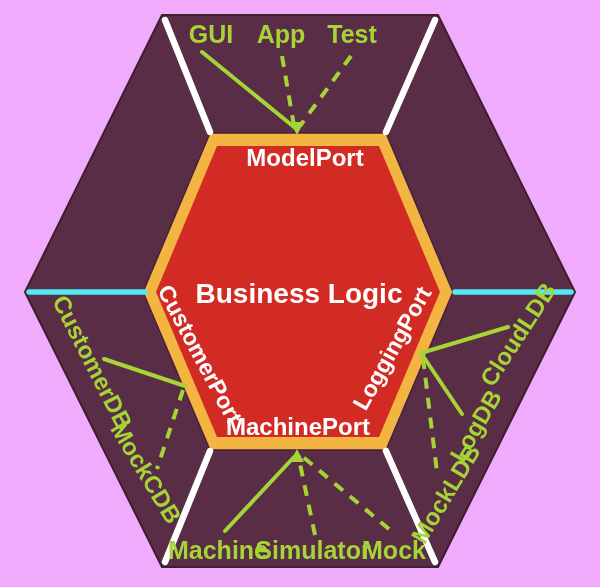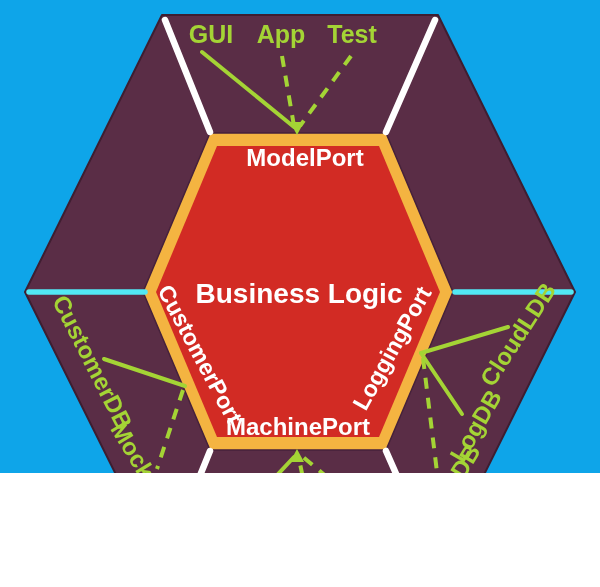--- a/index.html
+++ b/index.html
@@ -1,16 +1,16 @@
 <!DOCTYPE html>
 <html><head>
 <meta charset="utf-8">
 <style>
   html,body{margin:0;padding:0;background:#ffffff;}
-  .stage{position:relative;width:600px;height:473px;background:#0ea5e9;overflow:hidden;}
+  .stage{position:relative;width:600px;height:587px;background:#f0abfc;overflow:hidden;}
   svg{display:block;}
   text{font-family:"Liberation Sans","DejaVu Sans",sans-serif;font-weight:bold;}
   .outer-hex{stroke:#3E1E31;stroke-width:2;stroke-linejoin:round;}
   .ports-hex{stroke:#45213B;stroke-width:1.5;stroke-linejoin:round;}
   .divider{stroke-linecap:round;fill:none;}
   .divider.white{stroke-width:6.5;}
   .divider.cyan{stroke-width:5.5;}
   .connector{stroke-width:4;fill:none;stroke-linecap:round;}
   .connector.dashed{stroke-dasharray:11 9;stroke-linecap:butt;}
   .adapter-label{font-size:25px;}

